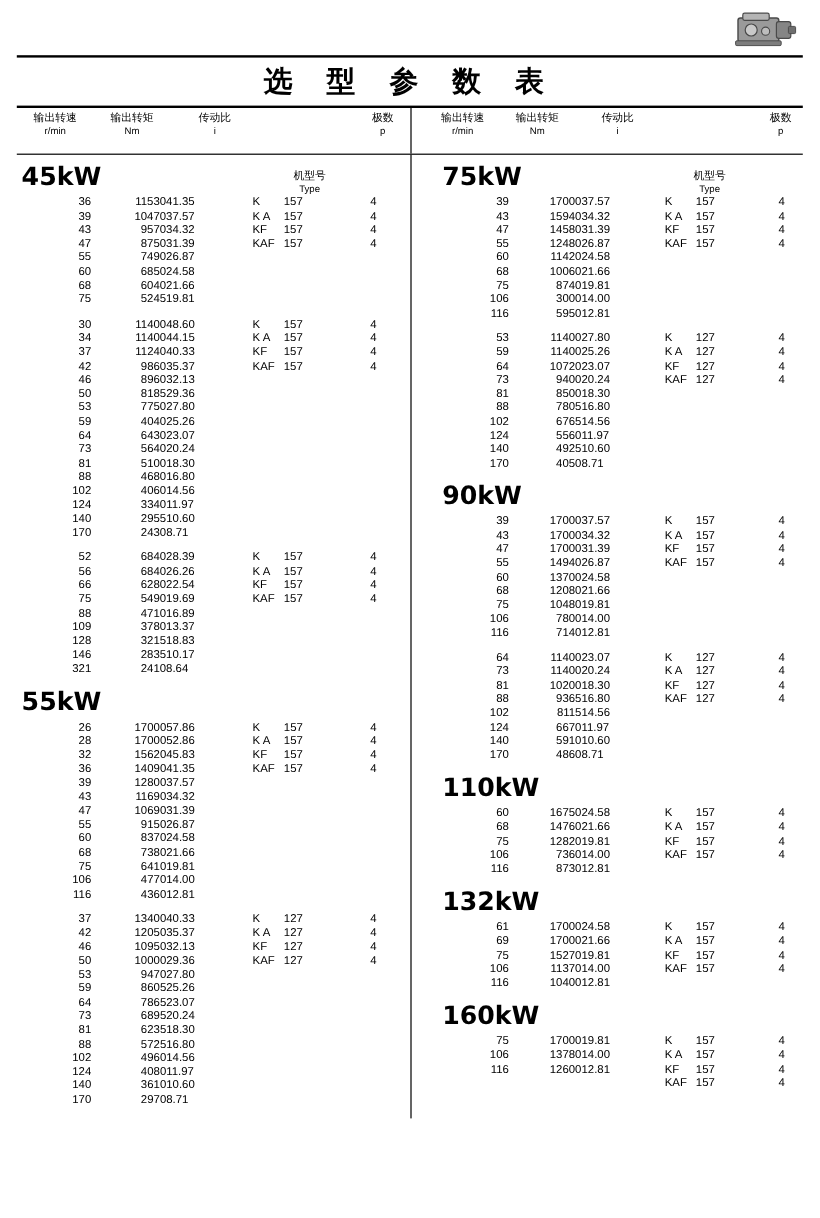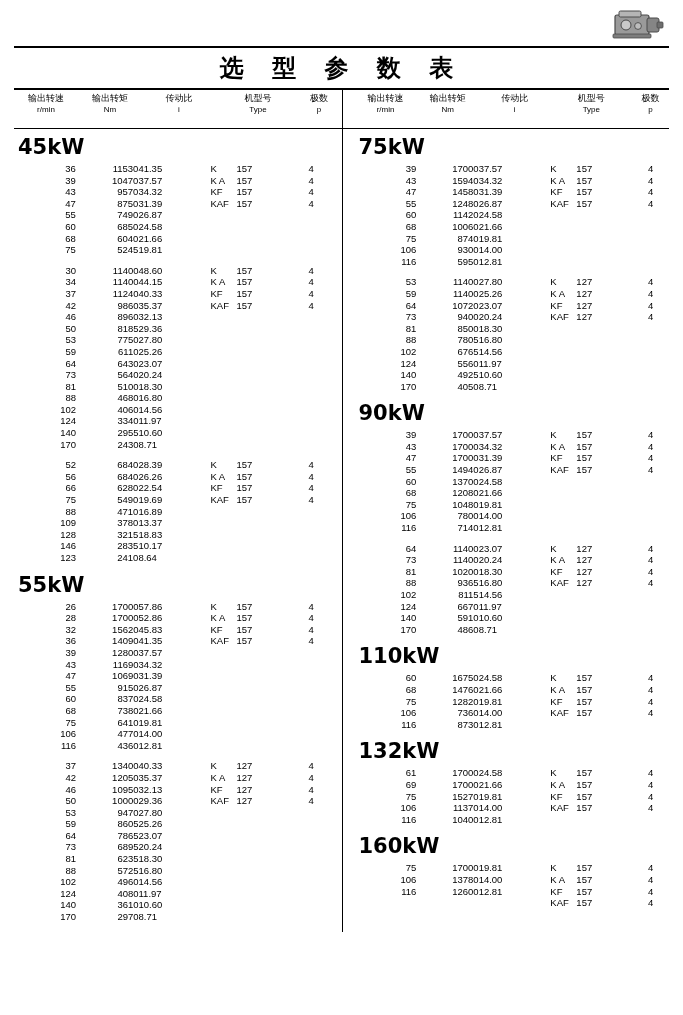--- a/index.html
+++ b/index.html
@@ -33,27 +33,27 @@
   .head-col{width:50%;box-sizing:border-box;position:relative;}
   .head-col.right{border-left:1px solid #000;}
   .head-row{display:flex;padding-top:3px;}
   .hc{font-size:9px;text-align:center;line-height:11px;}
   .hc .l2{font-size:8px;}
 
   
   .w-speed{width:64px;}
   .w-torque{width:64px;}
   .w-ratio{width:74px;}
-  .w-type{width:84px;}
+  .w-type{width:84px;margin-top:48px;}
   .w-pole{width:38px;}
 
   
   .cols{display:flex;position:relative;}
   .col{width:50%;box-sizing:border-box;}
-  .col.right{border-left:1px solid #000;padding-left:12px;}
+  .col.right{border-left:1px solid #000;padding-left:22px;}
   .col.left{padding-right:12px;}
 
   .kw{
     font-size:21px;font-weight:bold;
     margin:6px 0 4px 4px;
     font-family:"DejaVu Sans","Liberation Sans",sans-serif;
   }
 
   table.grp{border-collapse:collapse;width:100%;margin-bottom:9px;}
   table.grp td{font-size:9.5px;line-height:11.6px;padding:0;white-space:nowrap;font-family:"Liberation Sans",sans-serif;}
@@ -252,21 +252,21 @@
             </tr>
             <tr>
               <td class="c-speed">53</td>
               <td class="c-torque">7750</td>
               <td class="c-ratio">27.80</td>
               <td class="c-type"><span class="tn"></span><span class="sz"></span></td>
               <td class="c-pole"></td>
             </tr>
             <tr>
               <td class="c-speed">59</td>
-              <td class="c-torque">6110</td>
+              <td class="c-torque">4040</td>
               <td class="c-ratio">25.26</td>
               <td class="c-type"><span class="tn"></span><span class="sz"></span></td>
               <td class="c-pole"></td>
             </tr>
             <tr>
               <td class="c-speed">64</td>
               <td class="c-torque">6430</td>
               <td class="c-ratio">23.07</td>
               <td class="c-type"><span class="tn"></span><span class="sz"></span></td>
               <td class="c-pole"></td>
@@ -374,21 +374,21 @@
               <td class="c-pole"></td>
             </tr>
             <tr>
               <td class="c-speed">146</td>
               <td class="c-torque">2835</td>
               <td class="c-ratio">10.17</td>
               <td class="c-type"><span class="tn"></span><span class="sz"></span></td>
               <td class="c-pole"></td>
             </tr>
             <tr>
-              <td class="c-speed">123</td>
+              <td class="c-speed">321</td>
               <td class="c-torque">2410</td>
               <td class="c-ratio">8.64</td>
               <td class="c-type"><span class="tn"></span><span class="sz"></span></td>
               <td class="c-pole"></td>
             </tr>
           </tbody>
         </table>
         <div class="kw">55kW</div>
         <table class="grp">
           <tbody>
@@ -636,21 +636,21 @@
             </tr>
             <tr>
               <td class="c-speed">75</td>
               <td class="c-torque">8740</td>
               <td class="c-ratio">19.81</td>
               <td class="c-type"><span class="tn"></span><span class="sz"></span></td>
               <td class="c-pole"></td>
             </tr>
             <tr>
               <td class="c-speed">106</td>
-              <td class="c-torque">9300</td>
+              <td class="c-torque">3000</td>
               <td class="c-ratio">14.00</td>
               <td class="c-type"><span class="tn"></span><span class="sz"></span></td>
               <td class="c-pole"></td>
             </tr>
             <tr>
               <td class="c-speed">116</td>
               <td class="c-torque">5950</td>
               <td class="c-ratio">12.81</td>
               <td class="c-type"><span class="tn"></span><span class="sz"></span></td>
               <td class="c-pole"></td>

